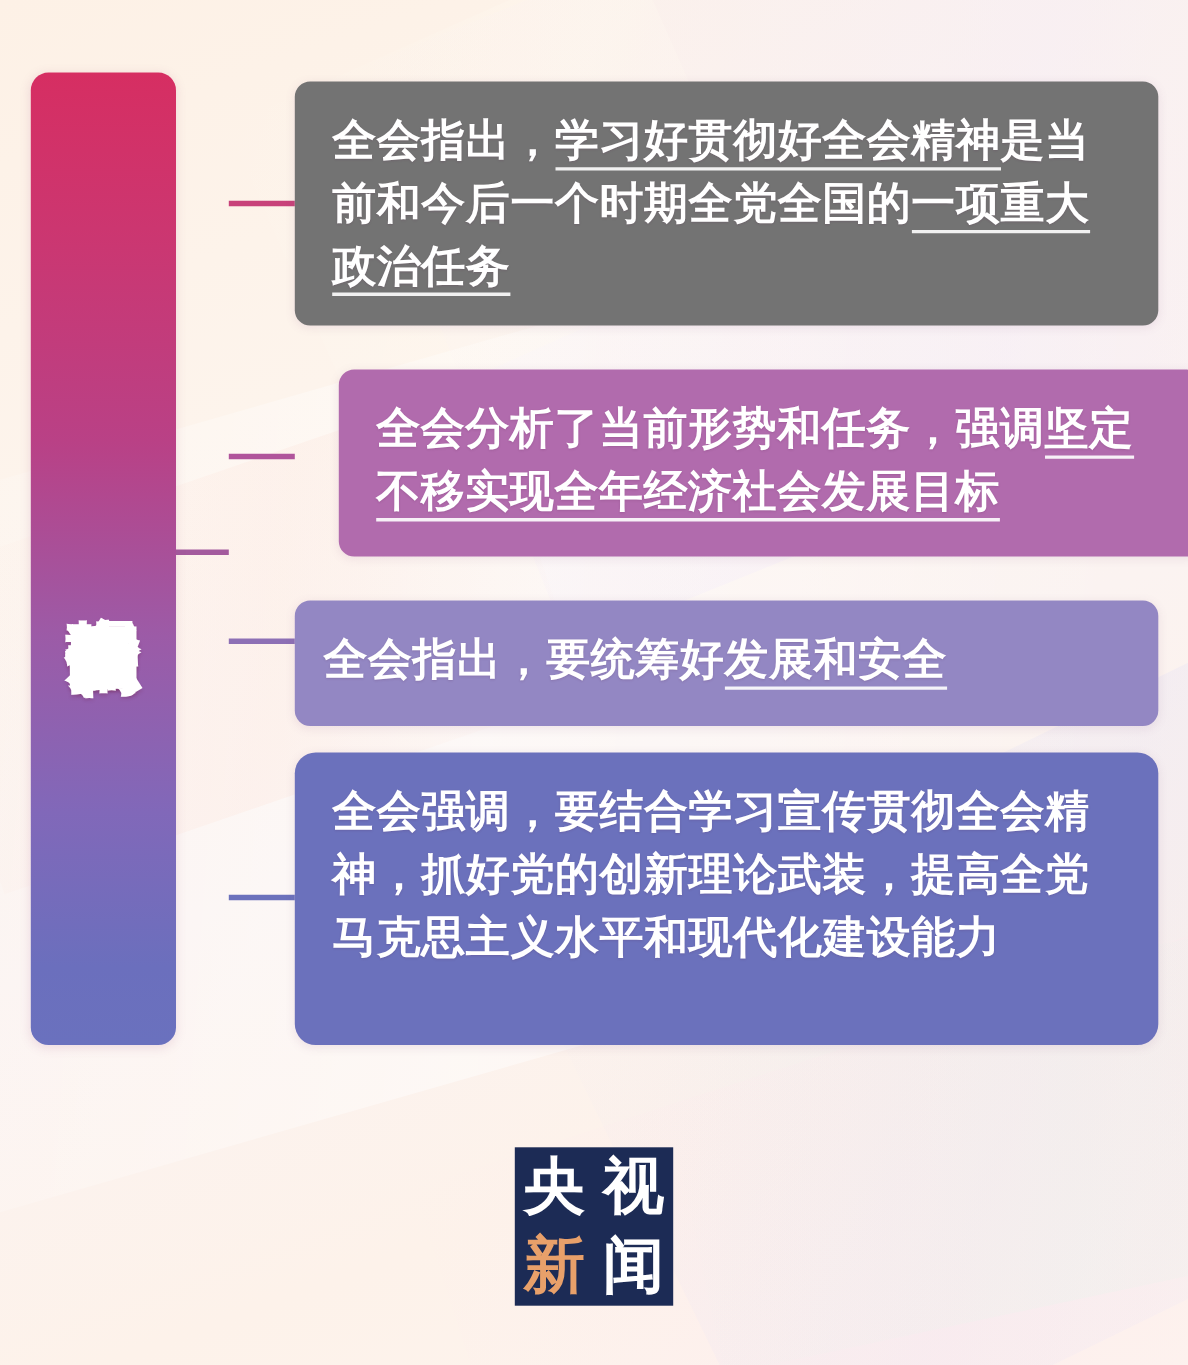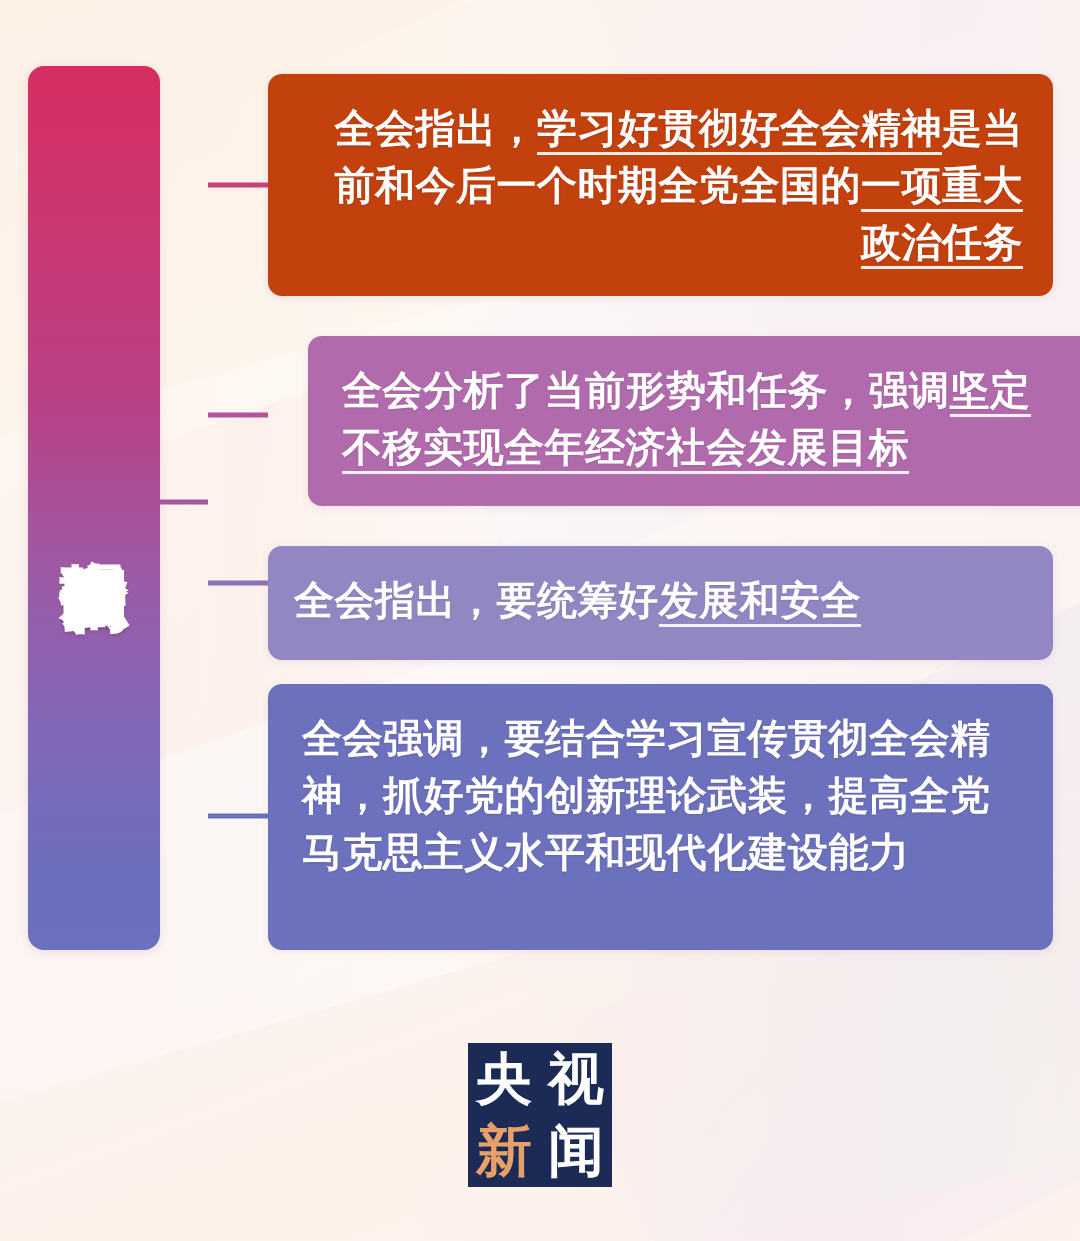--- a/index.html
+++ b/index.html
@@ -144,21 +144,21 @@
     box-decoration-break: clone;
     -webkit-box-decoration-break: clone;
   }
   .card-text .pl {
     font-weight: bold;
   }
 
   #card-1 { top: 74px;  height: 222px; background: #d93b6c; }
   #card-2 { top: 336px; height: 170px; background: #b16bad; }
   #card-3 { top: 546px; height: 114px; background: #9387c3; padding-left: 26px; }
-  #card-4 { top: 684px; height: 266px; background: #6b71bc; }
+  #card-4 { top: 684px; height: 266px; background: #6b71bc; border-radius: 19px; }
 
   
   #logo {
     position: absolute;
     left: 468px;
     top: 1043px;
     width: 144px;
     height: 144px;
     background: #1c2b55;
     display: grid;
@@ -213,21 +213,21 @@
 
     <path d="M208,816 L268,816" stroke="#6b71bc" stroke-width="5" fill="none"></path>
 
     <path d="M160,502 L208,502" stroke="#a35a9d" stroke-width="5" fill="none"></path>
   </svg>
 
   <div id="banner">
     <div id="banner-text">全会指出和强调</div>
   </div>
 
-  <div class="card" id="card-1" style="background: #c2410c; text-align: right;">
+  <div class="card" id="card-1" style="background: #737373;">
     <div class="card-text"><span class="pl">全会指出，</span><span class="em">学习好贯彻好全会精神</span><span class="pl">是当前和今后一个时期全党全国的</span><span class="em">一项重大政治任务</span></div>
   </div>
 
   <div class="card" id="card-2" style="background: rgb(177, 107, 173); margin-left: 40px;">
     <div class="card-text"><span class="pl">全会分析了当前形势和任务，强调</span><span class="em">坚定不移实现全年经济社会发展目标</span></div>
   </div>
 
   <div class="card" id="card-3" style="background: rgb(147, 135, 195);">
     <div class="card-text"><span class="pl">全会指出，要统筹好</span><span class="em">发展和安全</span></div>
   </div>

